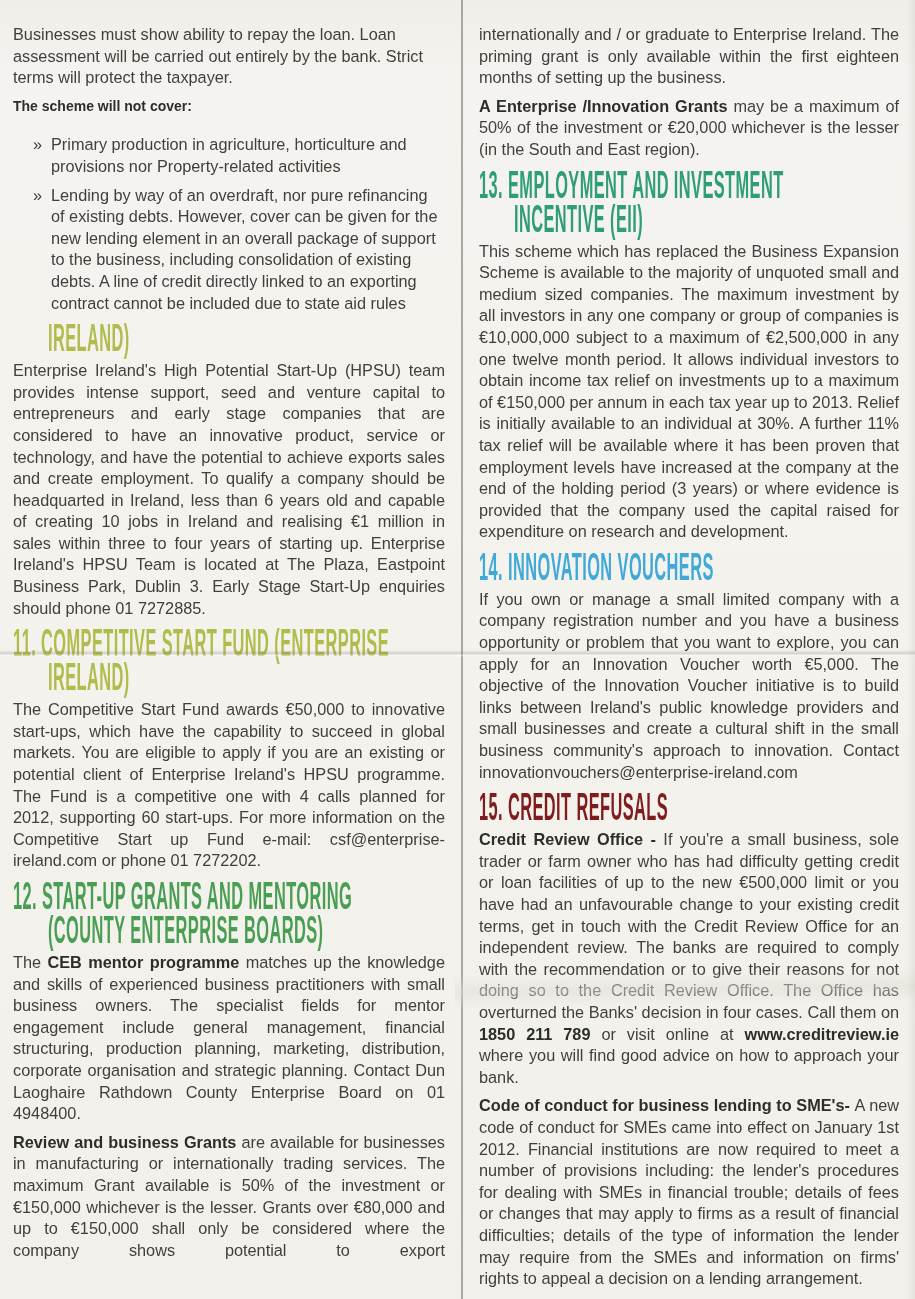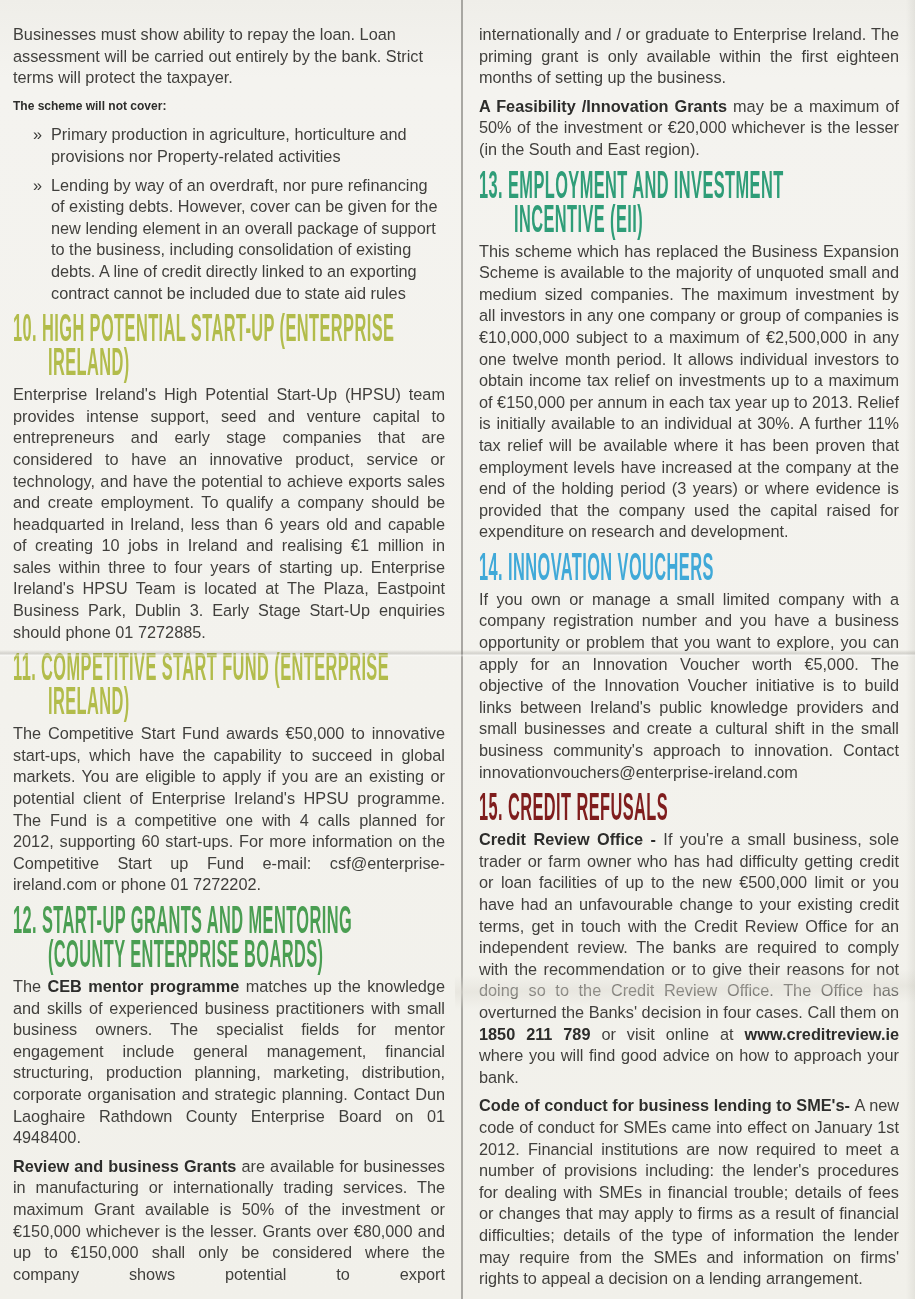--- a/index.html
+++ b/index.html
@@ -16,21 +16,21 @@
   .col-left  { width: 462px; padding-left: 13px; padding-right: 17px; }
   .col-right { width: 448px; padding-left: 17px; padding-right: 11px; }
   .divider {
     position: absolute; left: 461px; top: 0; bottom: 0; width: 2px;
     background: #9b9a95; opacity: 0.85;
   }
   .para { font-size: 16.3px; line-height: 21.6px; margin-bottom: 7px; }
   .para.just { text-align: justify; }
   .para.just-last { text-align: justify; text-align-last: justify; }
   .b { font-weight: bold; color: #2d2d2b; }
-  .subhead { font-size: 12px; margin: 3px 0 7px 0; }
+  .subhead { font-size: 14px; margin: 3px 0 17px 0; }
   .bullet { display: flex; font-size: 16.3px; line-height: 21.6px; margin-bottom: 7px; padding-left: 20px; }
   .bullet .marker { flex: none; width: 18px; color: #3b3b38; }
   .bullet-text { flex: 1; }
   .sec-heading { margin: 2px 0 5px 0; font-weight: bold; }
   .h-line { white-space: nowrap; height: 34px; }
   .h-line > span {
     display: inline-block;
     font-size: 39px; line-height: 34px; letter-spacing: 1px;
     transform: scaleX(0.42); transform-origin: 0 50%;
   }
@@ -68,39 +68,38 @@
       <p class="para subhead"><span class="b">The scheme will not cover:</span></p>
       <div class="bullet">
         <span class="marker">»</span>
         <span class="bullet-text"><span>Primary production in agriculture, horticulture and provisions nor Property-related activities</span></span>
       </div>
       <div class="bullet">
         <span class="marker">»</span>
         <span class="bullet-text"><span>Lending by way of an overdraft, nor pure refinancing of existing debts. However, cover can be given for the new lending element in an overall package of support to the business, including consolidation of existing debts. A line of credit directly linked to an exporting contract cannot be included due to state aid rules</span></span>
       </div>
       <div class="sec-heading" style="color: rgb(178, 188, 75);">
-        <div class="h-line"><span>10. HIGH POTENTIAL START-UP (ENTERPRISE</span></div>
         <div class="h-line h-indent"><span>IRELAND)</span></div>
       </div>
       <p class="para just"><span>Enterprise Ireland's High Potential Start-Up (HPSU) team provides intense support, seed and venture capital to entrepreneurs and early stage companies that are considered to have an innovative product, service or technology, and have the potential to achieve exports sales and create employment. To qualify a company should be headquarted in Ireland, less than 6 years old and capable of creating 10 jobs in Ireland and realising €1 million in sales within three to four years of starting up. Enterprise Ireland's HPSU Team is located at The Plaza, Eastpoint Business Park, Dublin 3. Early Stage Start-Up enquiries should phone 01 7272885.</span></p>
       <div class="sec-heading" style="color: rgb(178, 188, 75);">
         <div class="h-line"><span>11. COMPETITIVE START FUND (ENTERPRISE</span></div>
         <div class="h-line h-indent"><span>IRELAND)</span></div>
       </div>
       <p class="para just"><span>The Competitive Start Fund awards €50,000 to innovative start-ups, which have the capability to succeed in global markets. You are eligible to apply if you are an existing or potential client of Enterprise Ireland's HPSU programme. The Fund is a competitive one with 4 calls planned for 2012, supporting 60 start-ups. For more information on the Competitive Start up Fund e-mail: csf@enterprise-ireland.com or phone 01 7272202.</span></p>
       <div class="sec-heading" style="color: rgb(74, 158, 82);">
         <div class="h-line"><span>12. START-UP GRANTS AND MENTORING</span></div>
         <div class="h-line h-indent"><span>(COUNTY ENTERPRISE BOARDS)</span></div>
       </div>
       <p class="para just"><span>The </span><span class="b">CEB mentor programme</span><span> matches up the knowledge and skills of experienced business practitioners with small business owners. The specialist fields for mentor engagement include general management, financial structuring, production planning, marketing, distribution, corporate organisation and strategic planning. Contact Dun Laoghaire Rathdown County Enterprise Board on 01 4948400.</span></p>
       <p class="para just just-last"><span class="b">Review and business Grants</span><span> are available for businesses in manufacturing or internationally trading services. The maximum Grant available is 50% of the investment or €150,000 whichever is the lesser. Grants over €80,000 and up to €150,000 shall only be considered where the company shows potential to export</span></p>
     </div>
   <div class="col col-right">
       <p class="para just"><span>internationally and / or graduate to Enterprise Ireland. The priming grant is only available within the first eighteen months of setting up the business.</span></p>
-      <p class="para just"><span class="b">A Feasibility /Innovation Grants</span><span> may be a maximum of 50% of the investment or €20,000 whichever is the lesser (in the South and East region).</span></p>
+      <p class="para just"><span class="b">A Enterprise /Innovation Grants</span><span> may be a maximum of 50% of the investment or €20,000 whichever is the lesser (in the South and East region).</span></p>
       <div class="sec-heading" style="color: rgb(47, 157, 120);">
         <div class="h-line"><span>13. EMPLOYMENT AND INVESTMENT</span></div>
         <div class="h-line h-indent"><span>INCENTIVE (EII)</span></div>
       </div>
       <p class="para just"><span>This scheme which has replaced the Business Expansion Scheme is available to the majority of unquoted small and medium sized companies. The maximum investment by all investors in any one company or group of companies is €10,000,000 subject to a maximum of €2,500,000 in any one twelve month period. It allows individual investors to obtain income tax relief on investments up to a maximum of €150,000 per annum in each tax year up to 2013. Relief is initially available to an individual at 30%. A further 11% tax relief will be available where it has been proven that employment levels have increased at the company at the end of the holding period (3 years) or where evidence is provided that the company used the capital raised for expenditure on research and development.</span></p>
       <div class="sec-heading" style="color: rgb(64, 169, 216); text-decoration: underline;">
         <div class="h-line"><span>14. INNOVATION VOUCHERS</span></div>
       </div>
       <p class="para just"><span>If you own or manage a small limited company with a company registration number and you have a business opportunity or problem that you want to explore, you can apply for an Innovation Voucher worth €5,000. The objective of the Innovation Voucher initiative is to build links between Ireland's public knowledge providers and small businesses and create a cultural shift in the small business community's approach to innovation. Contact innovationvouchers@enterprise-ireland.com</span></p>
       <div class="sec-heading" style="color: #7f1d1d;">

